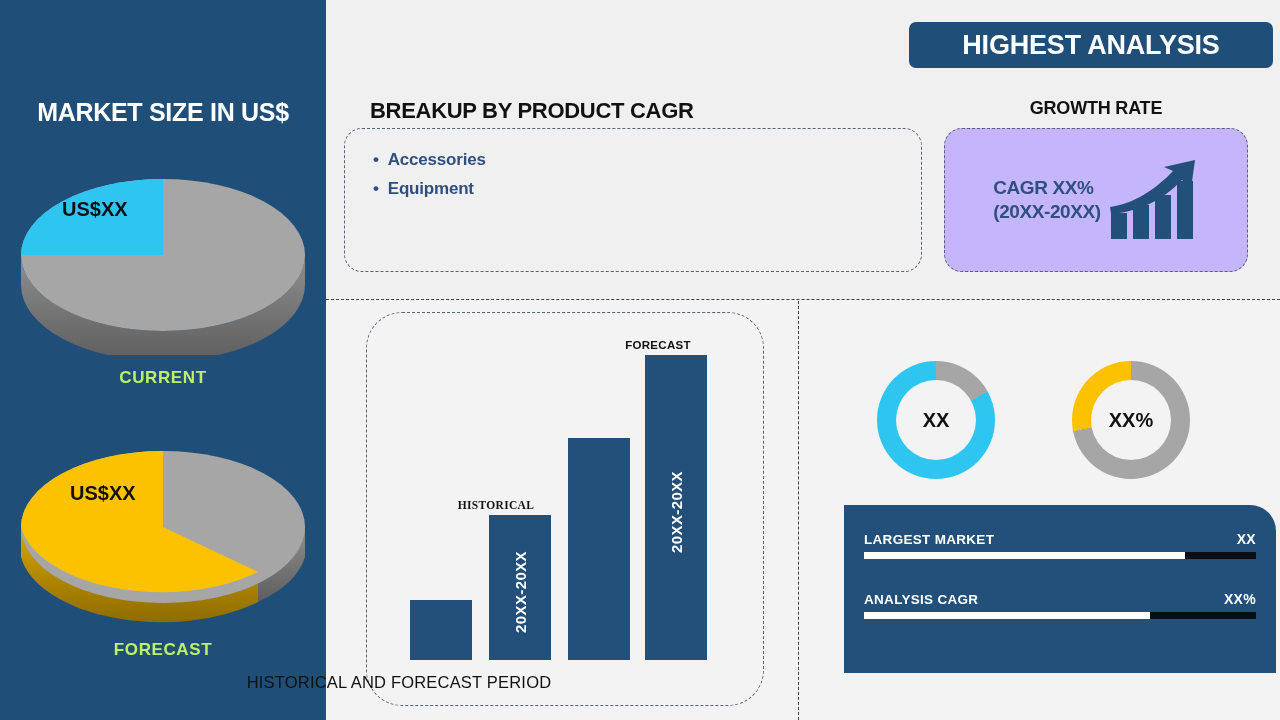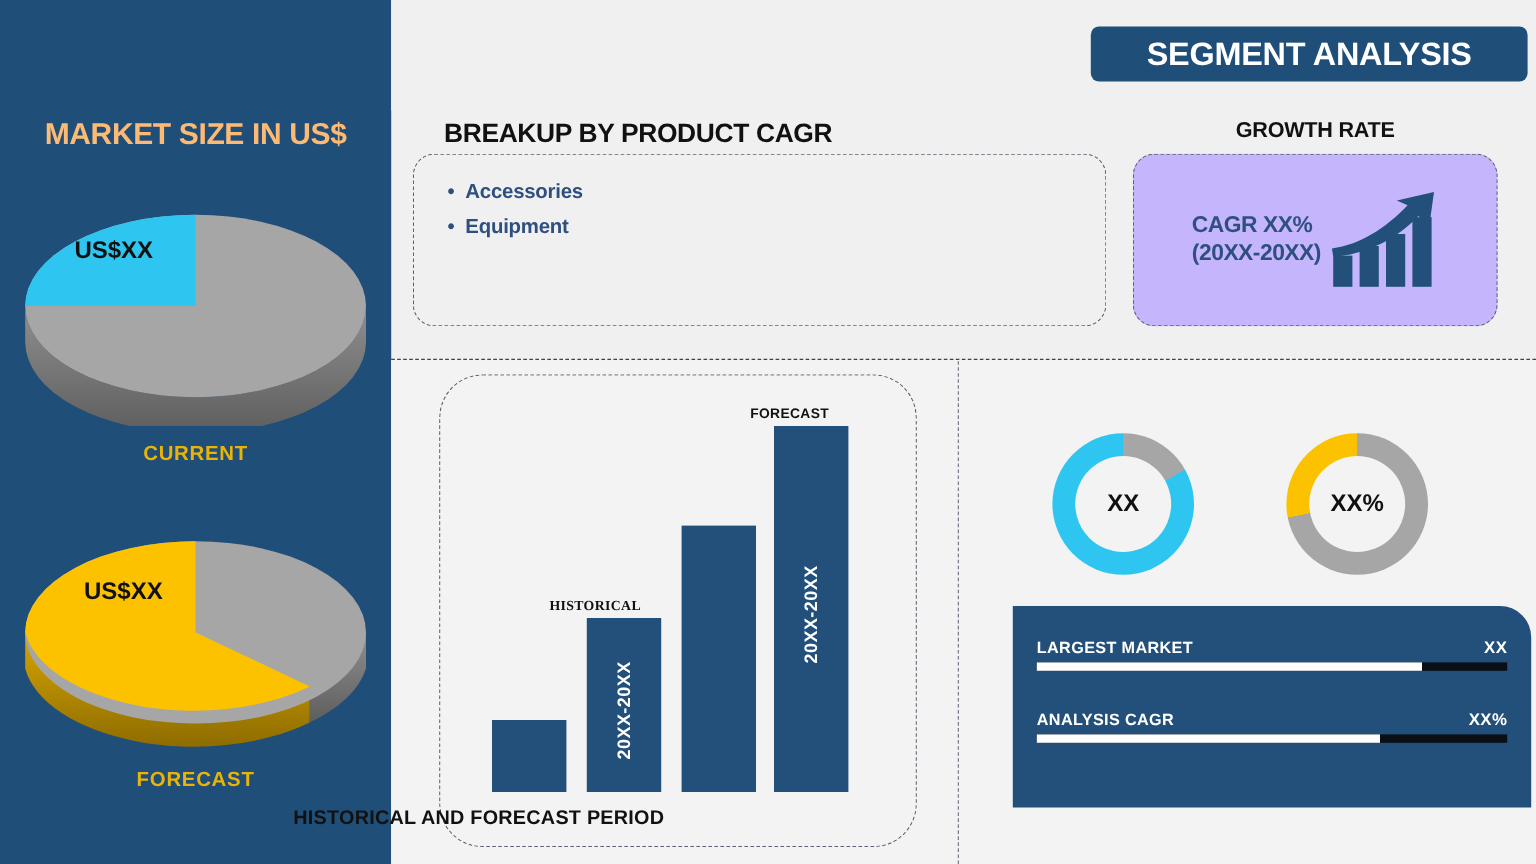--- a/index.html
+++ b/index.html
@@ -10,29 +10,29 @@
     position:relative;
   }
 
   
   #sidebar {
     position:absolute; left:0; top:0; width:326px; height:720px;
     background:#1f4e79;
   }
   #sidebar-title {
     position:absolute; top:98px; left:0; width:326px;
-    text-align:center; color:#fdba74;
+    text-align:center; color:#ffffff;
     font-size:25px; font-weight:bold; letter-spacing:-0.3px;
   }
   .pie-wrap { position:absolute; left:18px; width:290px; }
   #pie-current-wrap { top:160px; height:250px; }
   #pie-forecast-wrap { top:432px; height:250px; }
   .pie-caption {
     position:absolute; width:100%; text-align:center;
-    color:#eab308; font-size:17px; font-weight:bold; letter-spacing:0.6px;
+    color:#bef264; font-size:17px; font-weight:bold; letter-spacing:0.6px;
   }
   .pie-label {
     position:absolute; font-size:20px; font-weight:bold; color:#111;
     pointer-events:none;
   }
 
   
   #header-band {
     position:absolute; left:326px; top:0; width:954px; height:92px;
     background:#f0f0f0;
@@ -101,21 +101,21 @@
     color:#fff; font-size:15px; font-weight:bold; letter-spacing:0.4px;
     writing-mode:vertical-rl; transform:rotate(180deg); white-space:nowrap;
     padding-bottom:8px;
   }
   .bar-toplabel {
     position:absolute; font-size:11.5px; font-weight:bold; color:#111;
     letter-spacing:0.3px; white-space:nowrap; text-align:center;
   }
   #bar-axis-label {
     position:absolute; left:0; top:673px; width:798px; text-align:center;
-    font-size:16.5px; font-weight:bold; color:#111; letter-spacing:0.2px;
+    font-size:16.5px; font-weight:normal; color:#111; letter-spacing:0.2px;
   }
 
   
   #donut-panel {
     position:absolute; left:799px; top:300px; width:481px; height:420px;
     background:#f3f3f3;
   }
   .donut {
     position:absolute; width:118px; height:118px; border-radius:50%;
   }
@@ -191,21 +191,21 @@
       <ellipse cx="145" cy="95" rx="142" ry="76" fill="#a6a6a6"></ellipse>
 
       <path d="M 145 95 L 145 19 A 142 76 0 0 0 3 95 A 142 76 0 0 0 240 140 Z" fill="#fcc200"></path>
     </svg>
     <div class="pie-label" style="left:52px; top:50px;">US$XX</div>
     <div class="pie-caption" style="top:208px;">FORECAST</div>
   </div>
 </div>
 
 <div id="header-band">
-  <div id="segment-title">SEGMENT ANALYSIS</div>
+  <div id="segment-title">HIGHEST ANALYSIS</div>
 
 </div>
 
 <div id="breakup-title">BREAKUP BY PRODUCT CAGR</div>
 <div id="breakup-box">
   <div class="breakup-item">Accessories</div>
   <div class="breakup-item">Equipment</div>
 </div>
 
 <div id="growth-title">GROWTH RATE</div>

